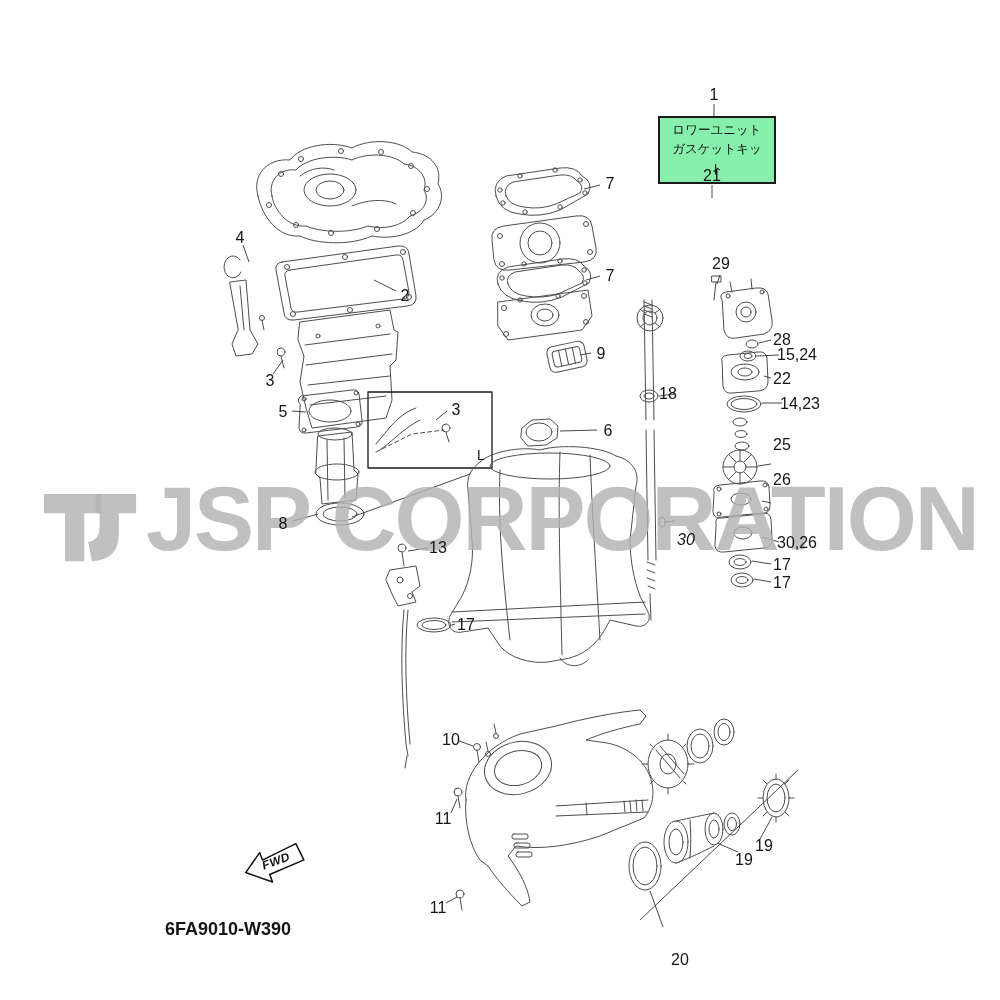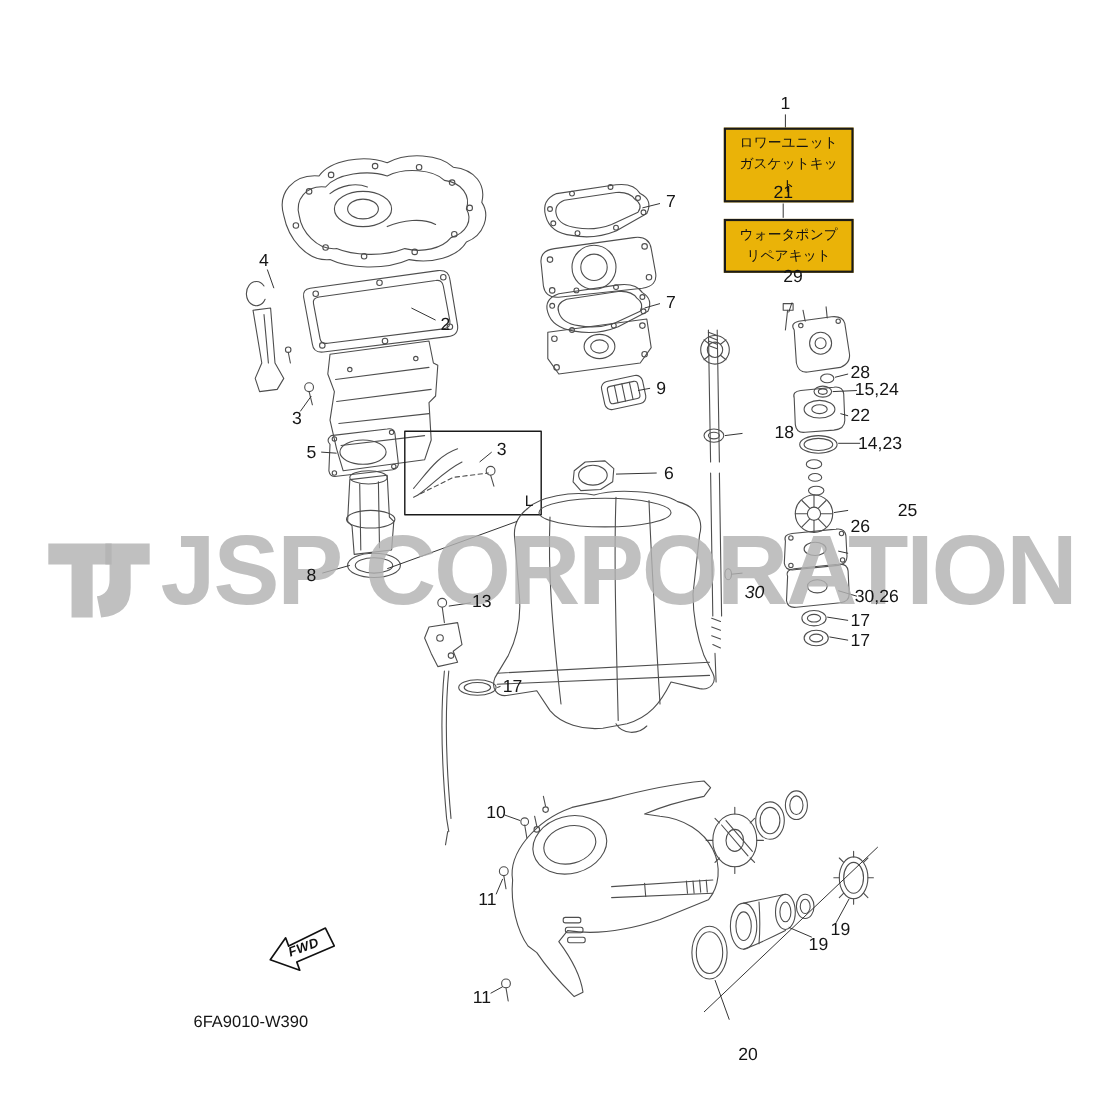--- a/index.html
+++ b/index.html
@@ -3,27 +3,27 @@
 <meta charset="utf-8">
 <style>
   html,body{margin:0;padding:0;background:#fff;}
   .canvas{position:relative;width:1000px;height:1000px;background:#fff;overflow:hidden;
           font-family:"Liberation Sans",sans-serif;}
   #art{position:absolute;left:0;top:0;z-index:1;}
   .watermark{position:absolute;left:42px;top:468px;z-index:2;display:flex;align-items:center;
              gap:8px;pointer-events:none;color:rgba(178,178,178,0.82);}
   .watermark .wm-text{font-weight:700;font-size:90px;letter-spacing:-2px;white-space:nowrap;
              color:rgba(178,178,178,0.82);text-align:center;}
-  .kit-box{position:absolute;z-index:3;border:2px solid #1a1a1a;background:#eab308;
+  .kit-box{position:absolute;z-index:3;border:2px solid #1a1a1a;background:#86efac;
            text-align:center;font-size:12.5px;line-height:1.55;padding:3px 7px;color:#111;}
   #callout-layer{position:absolute;left:0;top:0;width:100%;height:100%;z-index:4;pointer-events:none;}
   .callout{position:absolute;transform:translate(-50%,-50%);font-size:16px;color:#151515;
            white-space:nowrap;}
   .inset-label{position:absolute;z-index:4;font-size:14px;color:#151515;transform:translate(-50%,-50%);}
-  .drawing-number{position:absolute;z-index:4;font-size:15px;color:#151515;transform:translate(-50%,-50%);}
+  .drawing-number{position:absolute;z-index:4;font-size:18px;color:#151515;transform:translate(-50%,-50%);font-weight:bold;}
   .fwd-label{position:absolute;z-index:4;font-size:12px;font-weight:700;font-style:italic;color:#111;
              transform:translate(-50%,-50%) rotate(-20deg);letter-spacing:.5px;}
 </style>
 </head>
 <body>
 
 <div class="canvas">
 
   <svg id="art" width="1000" height="1000" viewBox="0 0 1000 1000">
     <g stroke="#4e4e4e" stroke-width="1" fill="none" stroke-linejoin="round" stroke-linecap="round">
@@ -343,51 +343,47 @@
         <path d="M56,16 H98 V36 H80 V58 Q80,84 52,86 L48,66 Q60,64 60,50 V36 H56 Z"></path>
       </g>
     </svg>
     <span class="wm-text">JSP CORPORATION</span>
   </div>
 
   <div class="kit-box" style="left:658px;top:116px;width:100px;">
     <div>ロワーユニット</div>
     <div>ガスケットキット</div>
   </div>
-  <div class="kit-box" style="left:658px;top:199px;width:100px;">
-    <div>ウォータポンプ</div>
-    <div>リペアキット</div>
-  </div>
 
   <div id="callout-layer">
       <span class="callout" style="left: 714px; top: 95px;">1</span>
       <span class="callout" style="left: 712px; top: 176px;">21</span>
       <span class="callout" style="left: 240px; top: 238px;">4</span>
       <span class="callout" style="left: 405px; top: 296px;">2</span>
       <span class="callout" style="left: 270px; top: 381px;">3</span>
       <span class="callout" style="left: 283px; top: 412px;">5</span>
       <span class="callout" style="left: 456px; top: 410px;">3</span>
       <span class="callout" style="left: 608px; top: 431px;">6</span>
       <span class="callout" style="left: 610px; top: 184px;">7</span>
       <span class="callout" style="left: 610px; top: 276px;">7</span>
       <span class="callout" style="left: 601px; top: 354px;">9</span>
       <span class="callout" style="left: 283px; top: 524px;">8</span>
       <span class="callout" style="left: 438px; top: 548px;">13</span>
       <span class="callout" style="left: 466px; top: 625px;">17</span>
       <span class="callout" style="left: 451px; top: 740px;">10</span>
       <span class="callout" style="left: 443px; top: 819px;">11</span>
       <span class="callout" style="left: 438px; top: 908px;">11</span>
-      <span class="callout" style="left: 713px; top: 394px;">18</span>
+      <span class="callout" style="left: 668px; top: 394px;">18</span>
       <span class="callout" style="left: 686px; top: 540px; font-style: italic;">30</span>
-      <span class="callout" style="left: 721px; top: 252px;">29</span>
+      <span class="callout" style="left: 721px; top: 264px;">29</span>
       <span class="callout" style="left: 782px; top: 340px;">28</span>
       <span class="callout" style="left: 797px; top: 355px;">15,24</span>
       <span class="callout" style="left: 782px; top: 379px;">22</span>
       <span class="callout" style="left: 800px; top: 404px;">14,23</span>
-      <span class="callout" style="left: 782px; top: 465px; margin-left: 43px;">25</span>
+      <span class="callout" style="left: 782px; top: 445px;">25</span>
       <span class="callout" style="left: 782px; top: 480px;">26</span>
       <span class="callout" style="left: 797px; top: 543px;">30,26</span>
       <span class="callout" style="left: 782px; top: 565px;">17</span>
       <span class="callout" style="left: 782px; top: 583px;">17</span>
       <span class="callout" style="left: 764px; top: 846px;">19</span>
       <span class="callout" style="left: 744px; top: 860px;">19</span>
       <span class="callout" style="left: 668px; top: 960px; margin-left: 12px;">20</span>
     </div>
 
   <span class="inset-label" style="left:481px;top:455px;">L</span>

